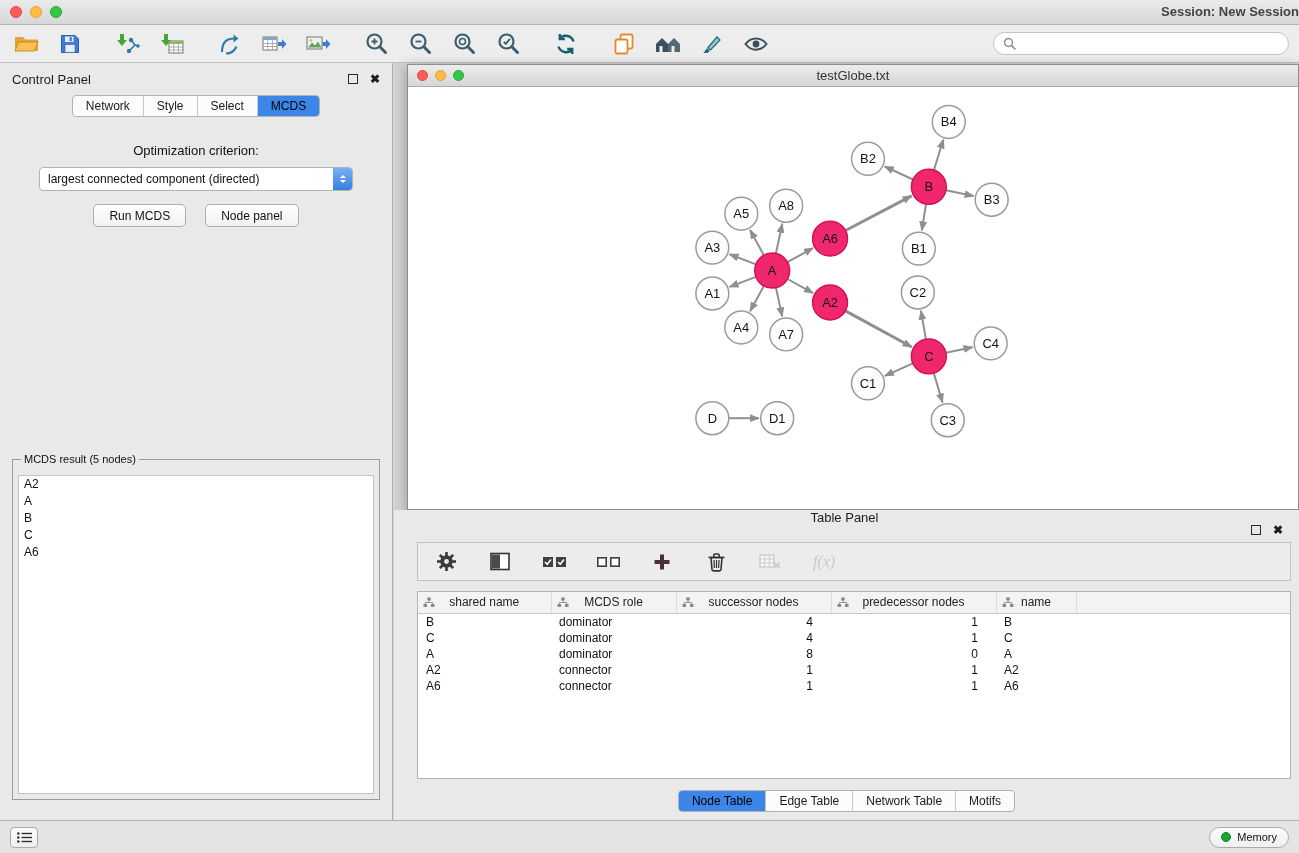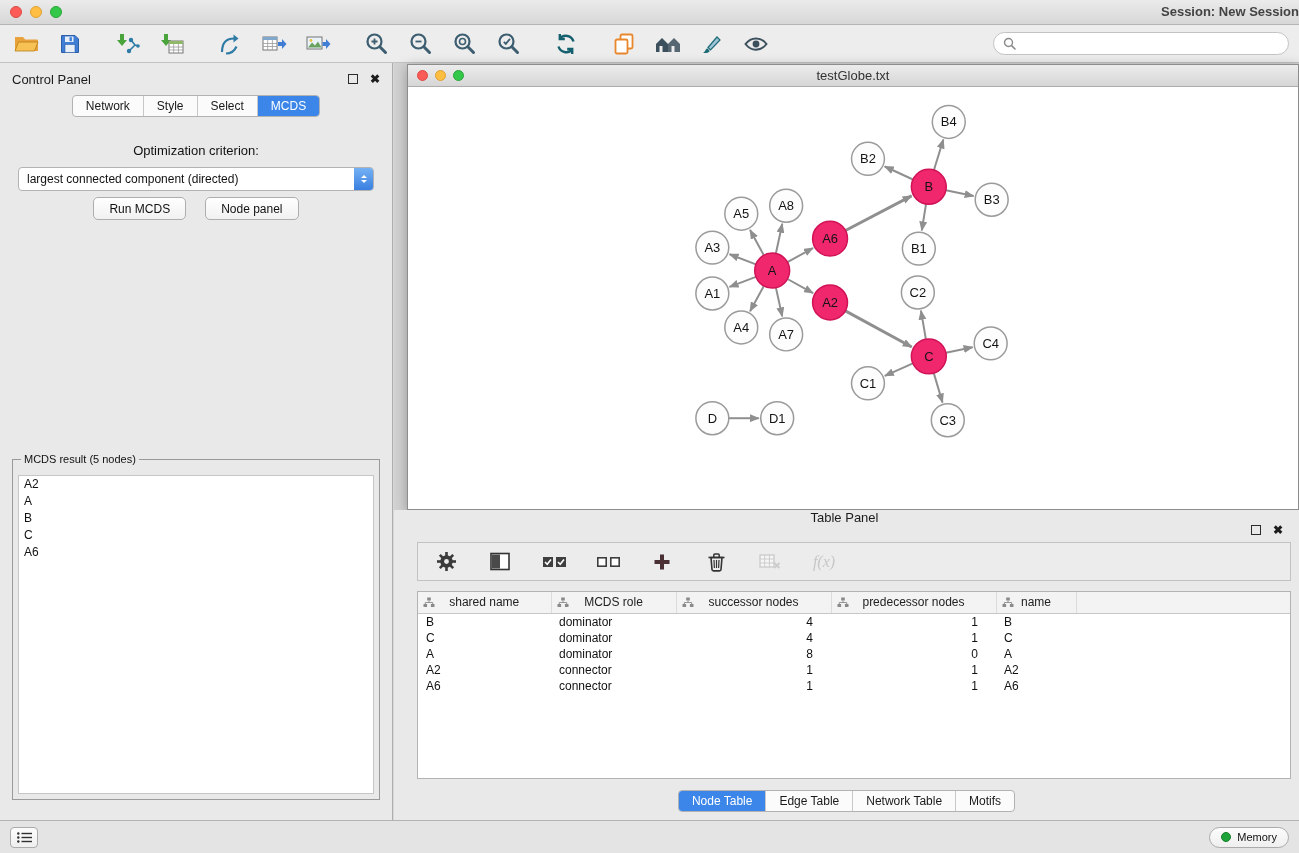--- a/index.html
+++ b/index.html
@@ -35,33 +35,33 @@
     background:#e9e9e9; border-right:1px solid #adadad; }
   .panel-header { height:32px; display:flex; align-items:center; padding:0 12px; font-size:13px; color:#1c1c1c; }
   .hdr-icons { margin-left:auto; display:flex; align-items:center; gap:12px; }
   .float-box { width:10px; height:10px; border:1.6px solid #2b2b2b; display:inline-block; }
   .close-x { font-size:12px; font-weight:bold; color:#1c1c1c; line-height:10px; }
 
   .cp-tabs-row { display:flex; justify-content:center; padding-bottom:6px; }
   .segmented { display:flex; border:1px solid #b2b2b2; border-radius:4px; overflow:hidden; background:#fbfbfb; }
   .segment { padding:3px 13px; font-size:12px; color:#1a1a1a; border-left:1px solid #c8c8c8; white-space:nowrap; }
   .segment:first-child { border-left:none; }
-  .segment.active { background:#3b86e8; color:#ffffff; }
+  .segment.active { background:#3b86e8; color:#000000; }
 
   .opt-label { margin-top:20px; text-align:center; font-size:13px; color:#111; }
-  .combo { margin:9px auto 6px; width:356px; height:24px; border:1px solid #b3b3b3; border-radius:4px;
+  .combo { margin:9px auto 0; width:314px; height:24px; border:1px solid #b3b3b3; border-radius:4px;
     background:#fff; display:flex; align-items:center; }
   .combo-text { flex:1; font-size:12px; padding:0 8px; color:#111; white-space:nowrap; overflow:hidden; }
   .combo-stepper { width:19px; height:22px; margin-right:0px; background:linear-gradient(#74b1f4,#3a7fe0);
     border-radius:0 3px 3px 0; display:flex; flex-direction:column; align-items:center; justify-content:center; }
   .combo-stepper i { display:block; width:0; height:0; border:3.6px solid transparent; }
   .combo-stepper i.up { border-bottom-color:#fff; border-top-width:0; margin-bottom:2.5px; }
   .combo-stepper i.down { border-top-color:#fff; border-bottom-width:0; }
 
-  .btn-row { margin-top:0; display:flex; justify-content:center; gap:19px; }
+  .btn-row { margin-top:13px; display:flex; justify-content:center; gap:19px; }
   .mac-btn { height:23px; padding:0 15px; border:1px solid #aeaeae; border-radius:5px;
     background:linear-gradient(#ffffff,#f1f1f1); font-size:12px; color:#111;
     font-family:"Liberation Sans",sans-serif; }
 
   .result-fieldset { position:absolute; left:12px; right:12px; top:390px; bottom:20px;
     border:1px solid #9a9a9a; background:#e9e9e9; }
   .result-fieldset legend { font-size:11px; color:#111; padding:0 3px; margin-left:8px; }
   .result-list { position:absolute; left:5px; right:5px; top:10px; bottom:5px; background:#fff;
     border:1px solid #c6c6c6; overflow:auto; }
   .result-list div { font-size:12px; color:#111; padding:1px 5px; line-height:15px; }

